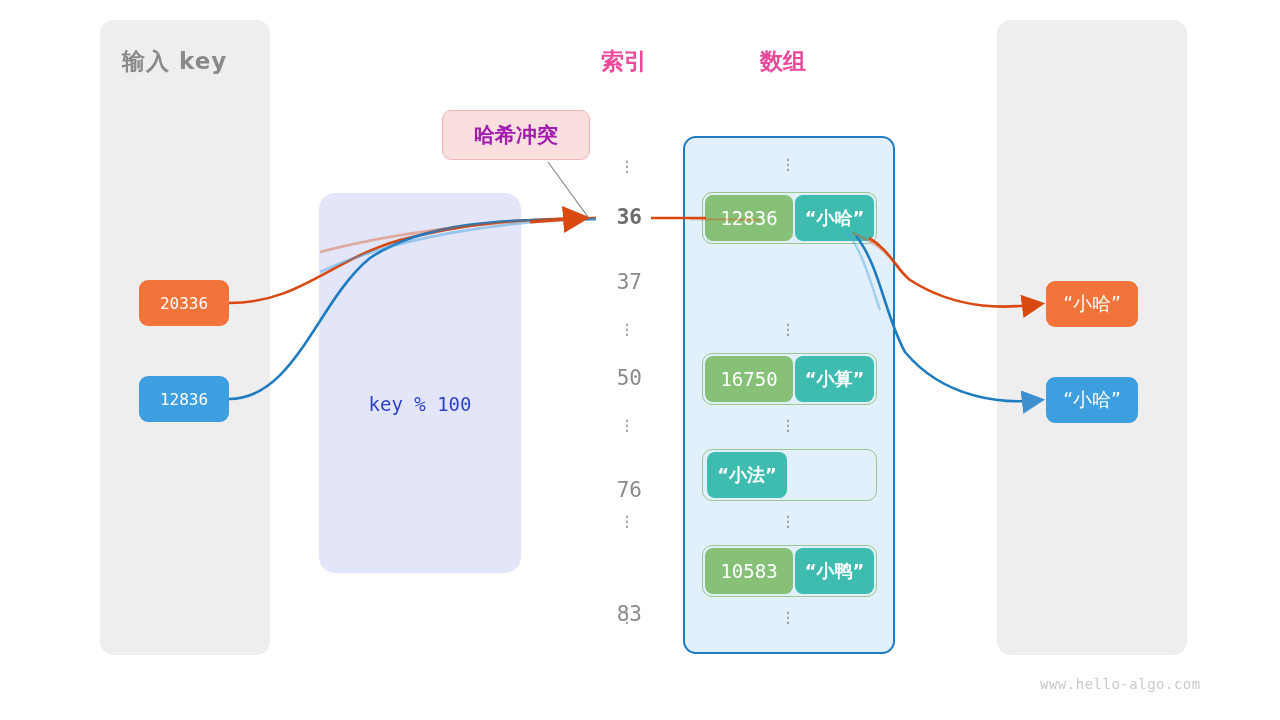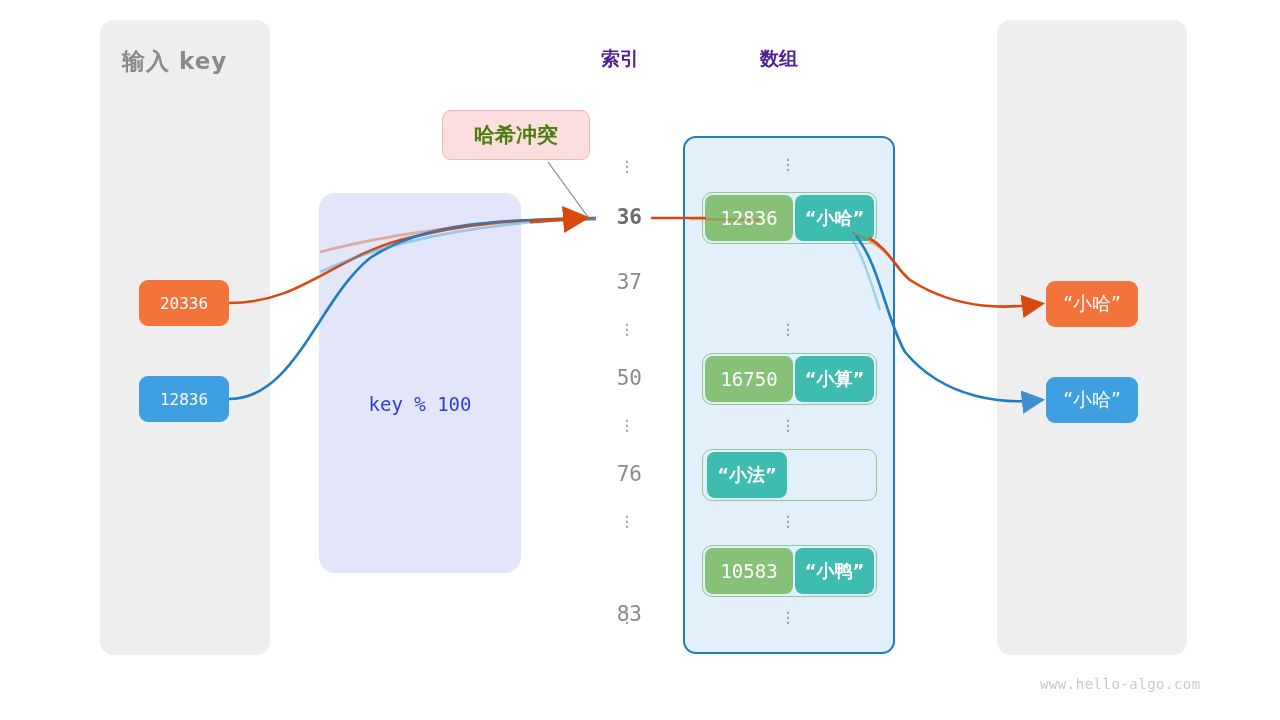--- a/index.html
+++ b/index.html
@@ -38,23 +38,23 @@
     font-size: 23px;
     letter-spacing: 1px;
     white-space: nowrap;
   }
   #title-input  { left: 122px; top: 46px; }
   #title-output { left: 1017px; top: 46px; }
 
   
   .col-head {
     position: absolute;
-    color: #4c1d95;
-    font-weight: bold;
-    font-size: 19px;
+    color: #ec4899;
+    font-weight: bold;
+    font-size: 23px;
     white-space: nowrap;
   }
   #head-index { left: 601px; top: 46px; }
   #head-array { left: 760px; top: 46px; }
 
   #head-kv {
     position: absolute;
     left: 682px; top: 93px;
     width: 212px;
     text-align: center;
@@ -102,21 +102,21 @@
     border-radius: 9px;
     box-sizing: border-box;
   }
   #collision-label {
     position: absolute;
     left: 442px; top: 110px;
     width: 148px; height: 50px;
     display: flex;
     align-items: center;
     justify-content: center;
-    color: #4d7c0f;
+    color: #a21caf;
     font-weight: bold;
     font-size: 21px;
   }
 
   
   .chip {
     position: absolute;
     border-radius: 9px;
     display: flex;
     align-items: center;
@@ -293,21 +293,21 @@
       <i>·</i>
         <i>·</i>
         <i>·</i>
     </div>
     <div class="idx" style="top:366px;">50</div>
     <div class="dots idx-dots" style="top:419px;">
       <i>·</i>
         <i>·</i>
         <i>·</i>
     </div>
-    <div class="idx" style="top:462px;">76</div>
+    <div class="idx" style="top:478px;">76</div>
     <div class="dots idx-dots" style="top:515px;">
       <i>·</i>
         <i>·</i>
         <i>·</i>
     </div>
     <div class="idx" style="top:574px;margin-top:28px;">83</div>
     <div class="dots idx-dots" style="top:611px;">
       <i>·</i>
         <i>·</i>
         <i>·</i>

